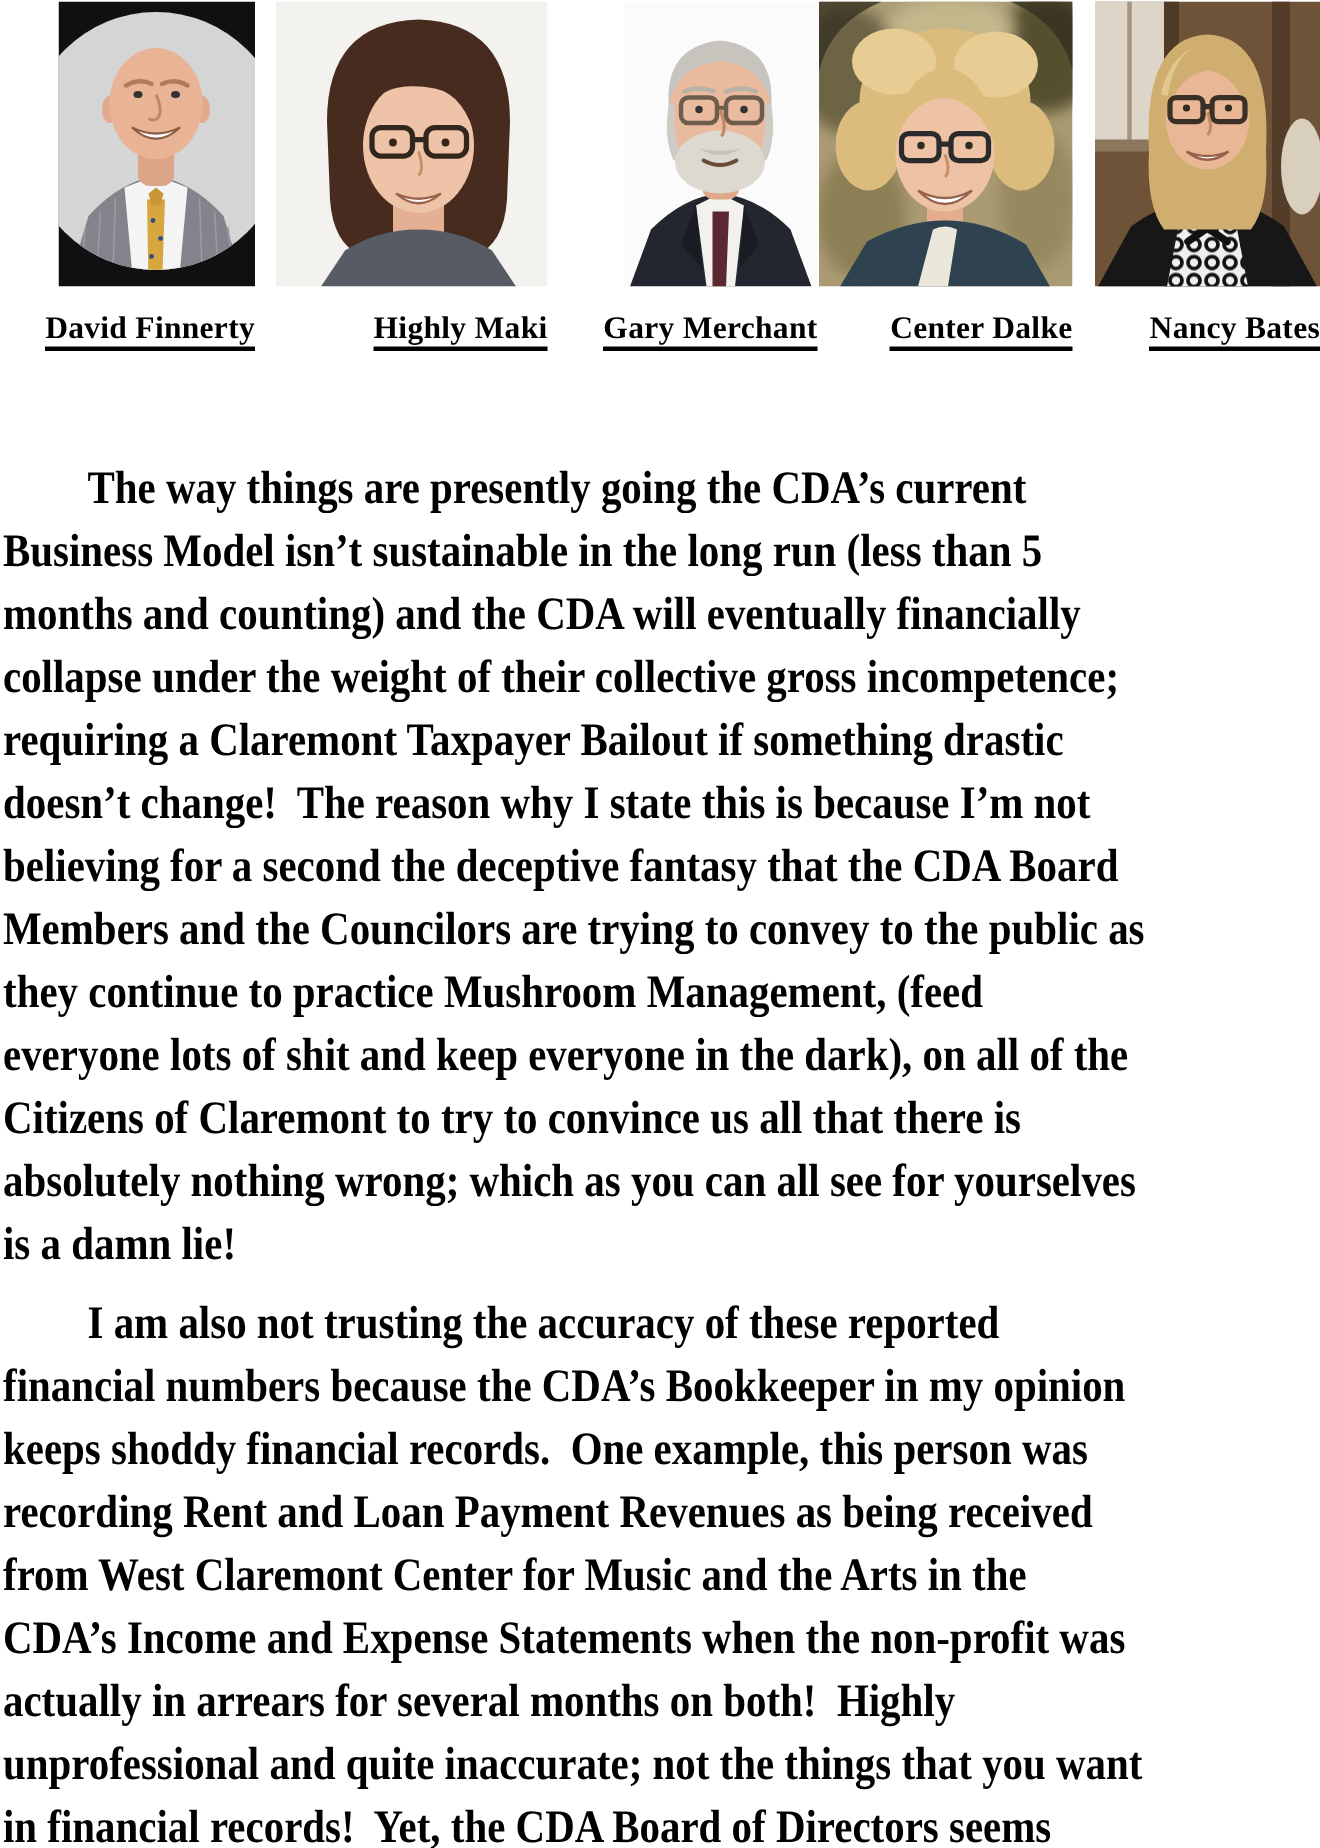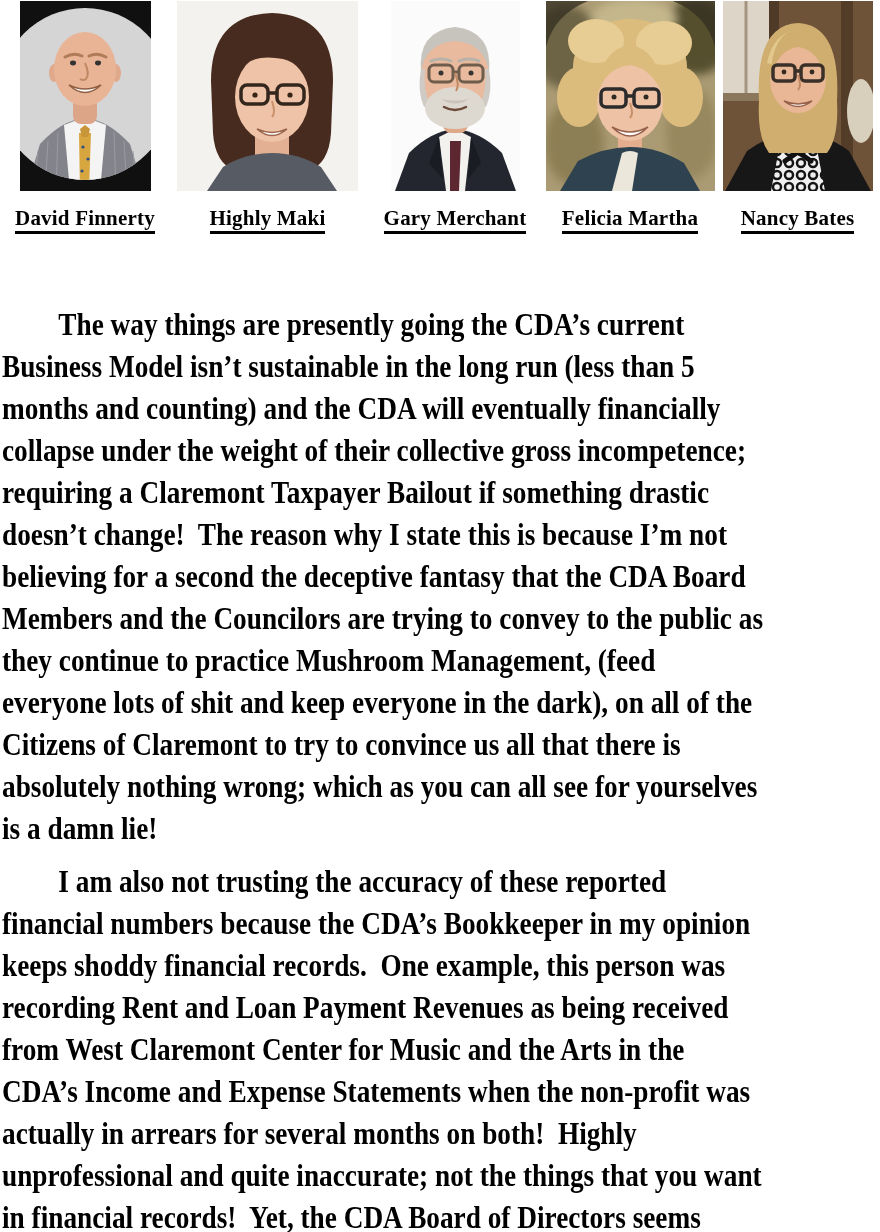--- a/index.html
+++ b/index.html
@@ -3,21 +3,21 @@
 <meta charset="utf-8">
 <style>
   html, body { margin: 0; padding: 0; }
   body {
     width: 880px; height: 1232px; overflow: hidden;
     background: #ffffff;
     font-family: "Liberation Serif", "DejaVu Serif", serif;
     color: #000000;
   }
   .people-row { display: flex; align-items: flex-start; padding-top: 1px; }
-  figure.person { margin: 0; display: flex; flex-direction: column; align-items: center; }
+  figure.person { margin: 0; display: flex; flex-direction: column; align-items: flex-end; }
   .c0 { width: 170px; } .c1 { width: 195px; } .c2 { width: 180px; }
   .c3 { width: 170px; } .c4 { width: 165px; border-radius: 26px; }
   .photo svg { display: block; }
   figcaption { margin-top: 15px; text-align: center; }
   .caption-name {
     font-weight: bold; font-size: 21px; line-height: 24px;
     border-bottom: 3px solid #000; padding-bottom: 1px;
     white-space: nowrap; letter-spacing: 0.2px; display: inline-block;
   }
   .article { margin-top: 70px; padding: 0 2px; }
@@ -176,21 +176,21 @@
             <rect x="88" y="88" width="25" height="18" rx="5"></rect>
             <line x1="80" y1="95" x2="88" y2="95"></line>
           </g>
           <circle cx="68" cy="96" r="2.5" fill="#2f2a24"></circle>
           <circle cx="100" cy="96" r="2.5" fill="#2f2a24"></circle>
           <path d="M84 102 q4 11 0 15" stroke="#c79069" stroke-width="2" fill="none"></path>
           <path d="M66 126 Q84 144 102 126 Q84 136 66 126 Z" fill="#fff" stroke="#96604a" stroke-width="1.5"></path>
         </svg>
       </div>
       <figcaption>
-        <span class="caption-name">Felicia Martha</span>
+        <span class="caption-name">Center Dalke</span>
       </figcaption>
     </figure>
 
     <figure class="person c4">
       <div class="photo">
         <svg width="150" height="190" viewBox="0 0 150 190" role="img" aria-label="Woman with shoulder-length blonde hair and glasses, black cardigan over black-and-white patterned top, indoor background">
           <defs>
             <pattern id="nbpat" width="12" height="12" patternUnits="userSpaceOnUse">
               <rect width="12" height="12" fill="#efefef"></rect>
               <circle cx="6" cy="6" r="4" fill="none" stroke="#141414" stroke-width="2.5"></circle>

